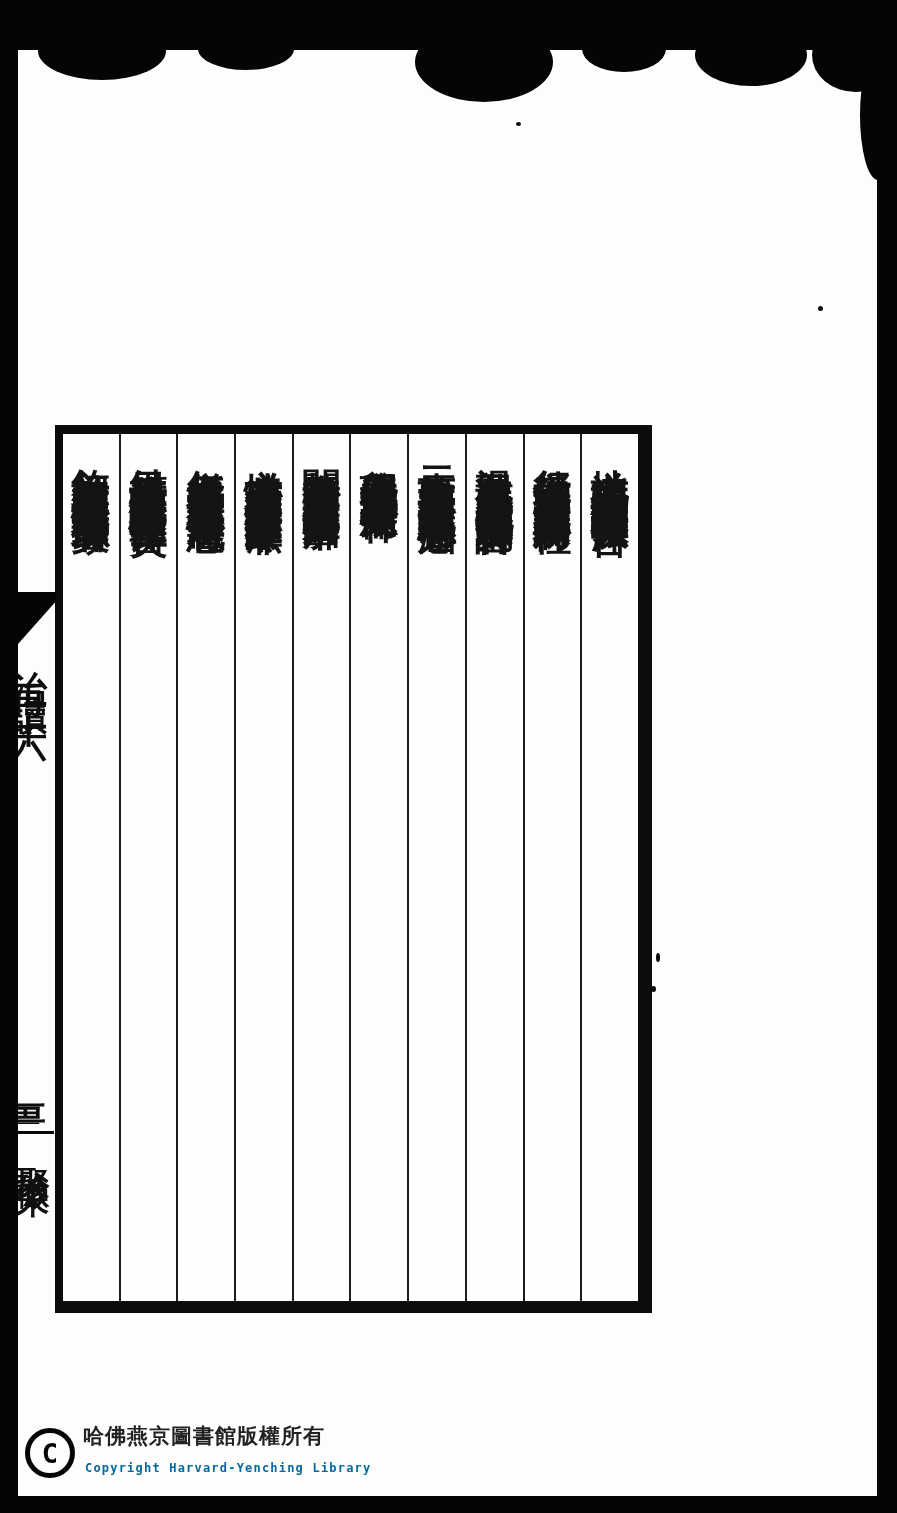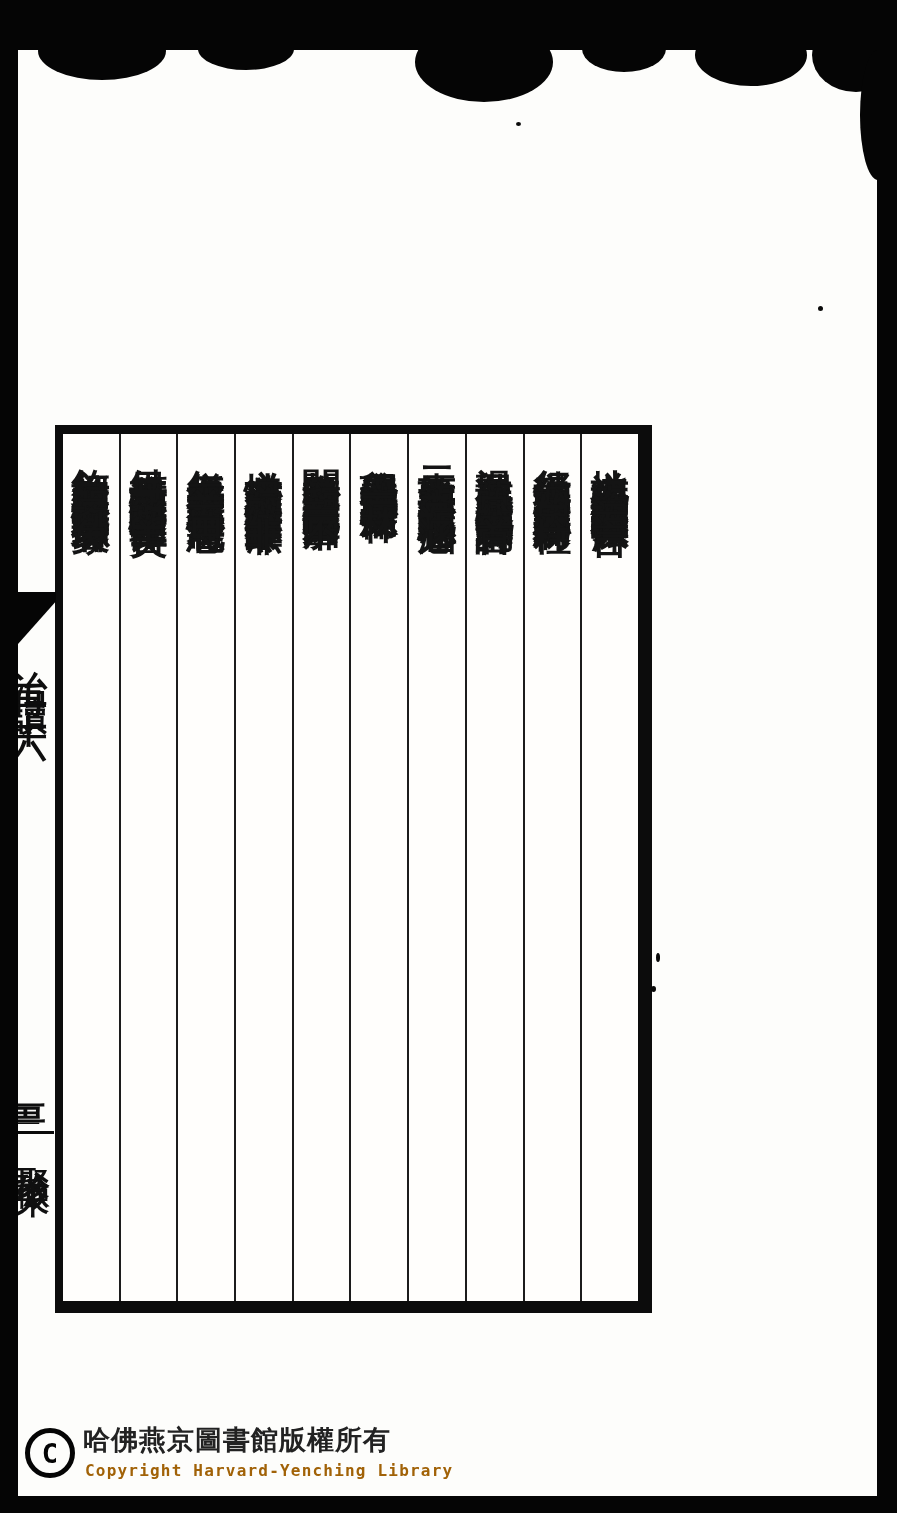--- a/index.html
+++ b/index.html
@@ -61,27 +61,27 @@
   
   .footer{position:absolute;left:25px;top:1422px;z-index:4;}
   .c-circle{
     position:absolute;left:0;top:6px;width:40px;height:40px;
     border:5px solid #050505;border-radius:50%;
     display:flex;align-items:center;justify-content:center;
   }
   .c-letter{font-family:"DejaVu Sans Mono",monospace;font-size:27px;font-weight:bold;color:#050505;line-height:1;}
   .zh-line{
     position:absolute;left:58px;top:0;width:400px;
-    font-size:27px;letter-spacing:1px;font-weight:600;color:#222;
+    font-size:21px;letter-spacing:1px;font-weight:600;color:#222;
     white-space:nowrap;
   }
   .en-line{
     position:absolute;left:60px;top:39px;width:420px;
-    font-family:"DejaVu Sans Mono",monospace;font-size:16px;font-weight:bold;
-    letter-spacing:1.2px;color:#a16207;white-space:nowrap;
+    font-family:"DejaVu Sans Mono",monospace;font-size:12px;font-weight:bold;
+    letter-spacing:1.2px;color:#0369a1;white-space:nowrap;
   }
 </style>
 </head>
 <body>
 
 <div class="edge top-band"></div>
 <div class="edge left-bar"></div>
 <div class="edge right-bar"></div>
 <div class="edge bottom-bar"></div>
 

